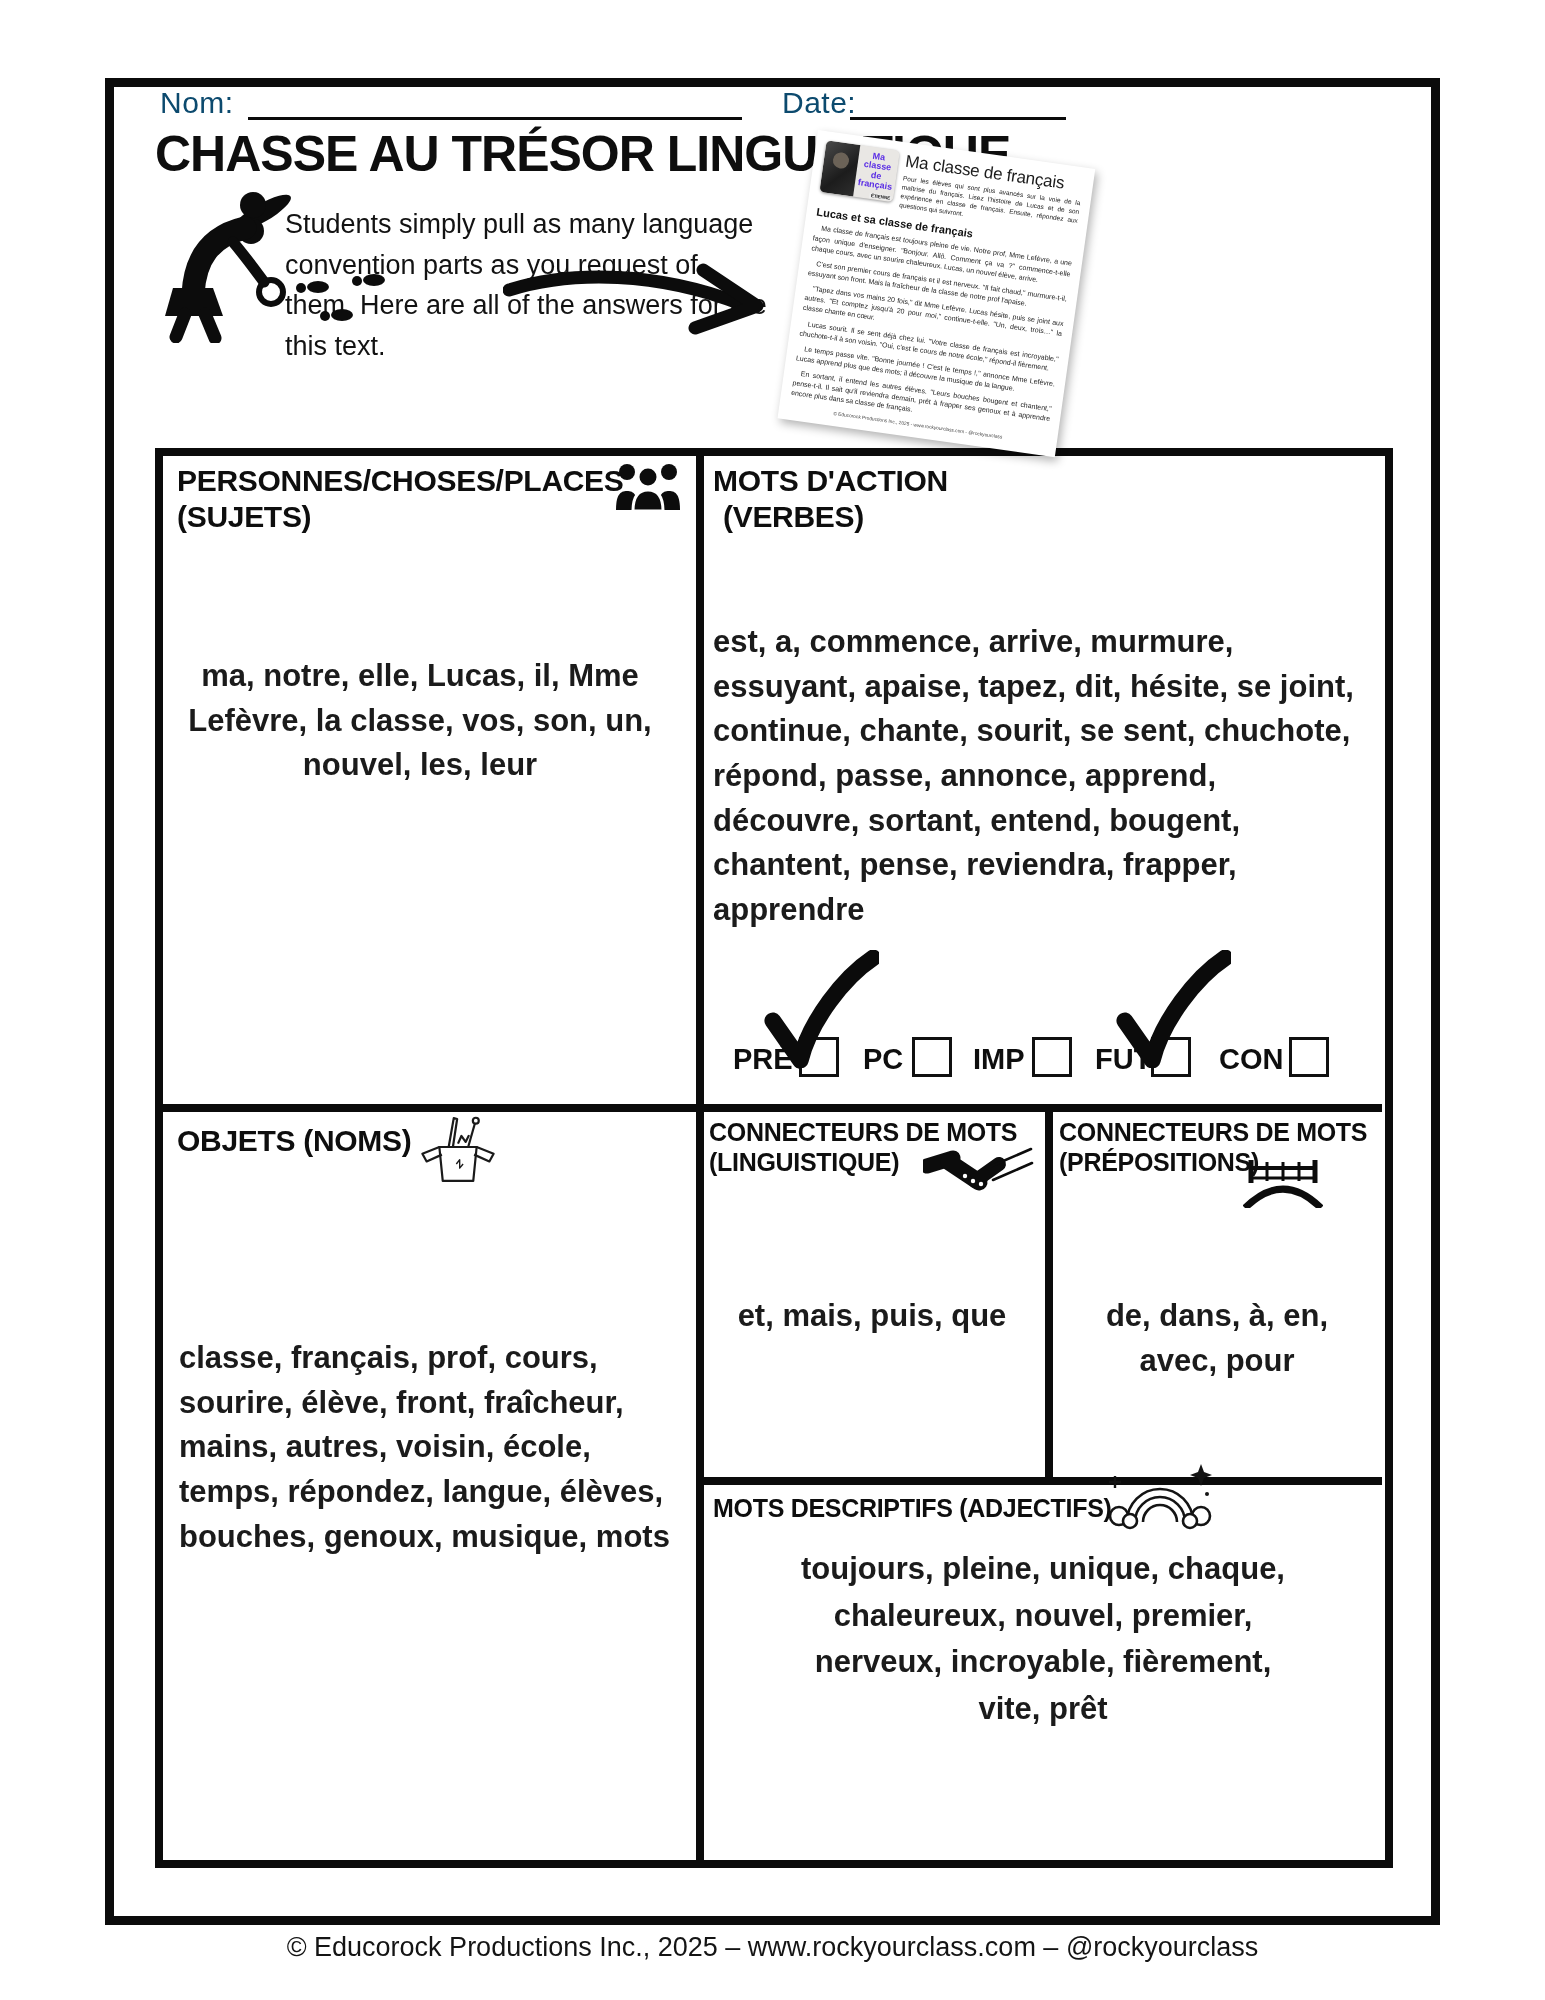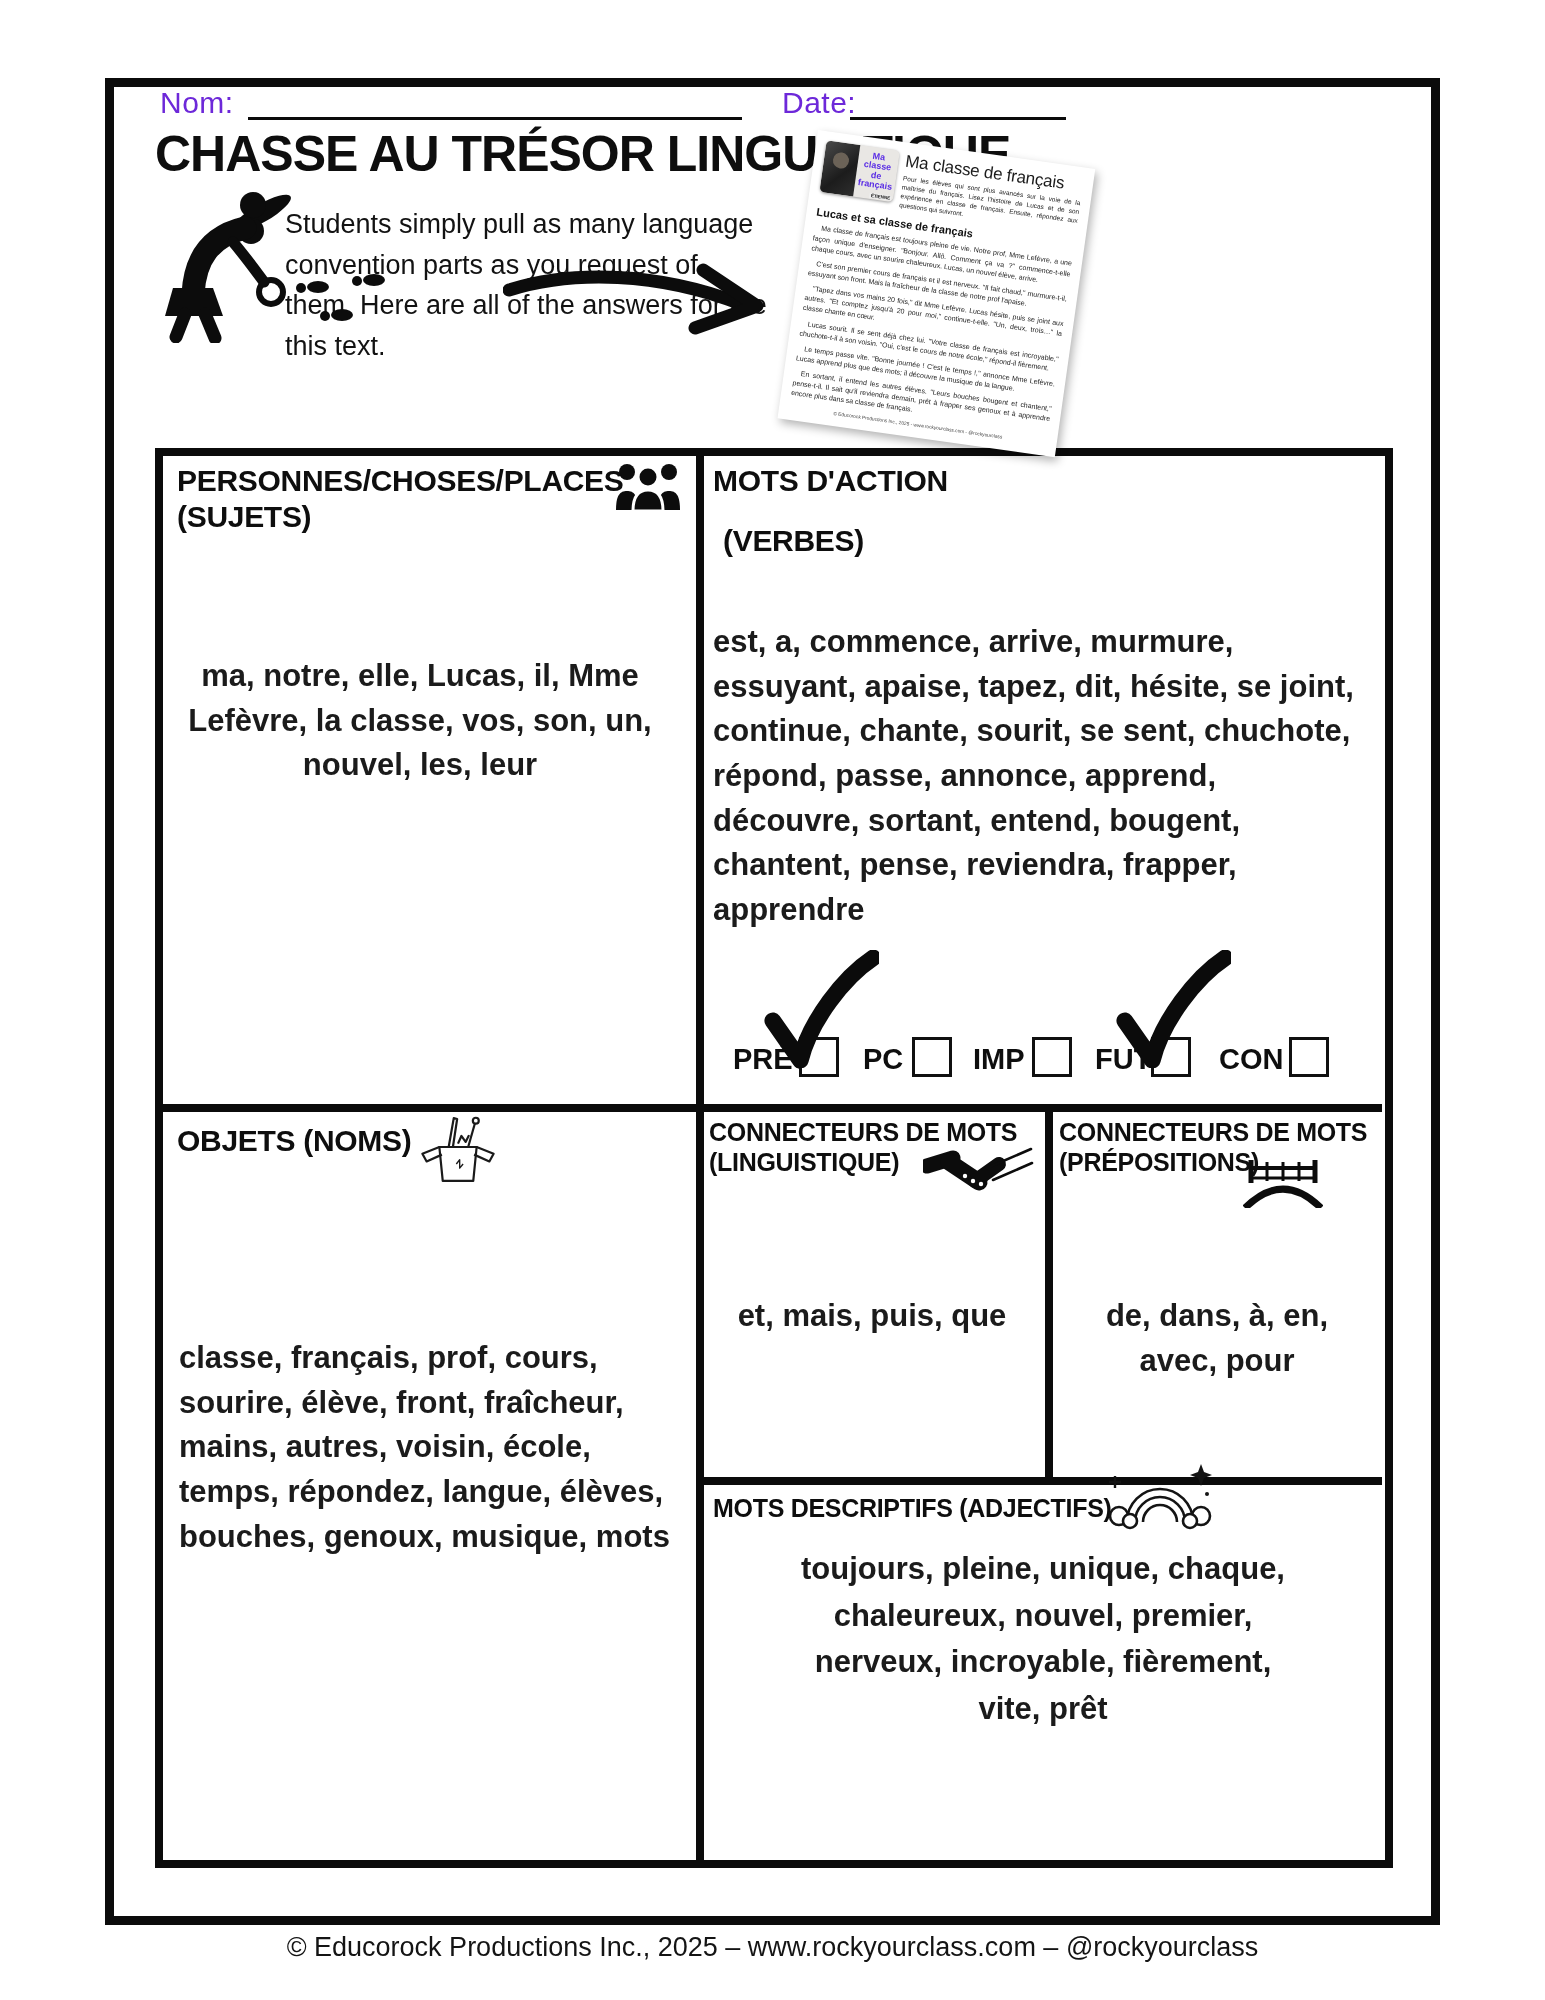--- a/index.html
+++ b/index.html
@@ -3,21 +3,21 @@
 <meta charset="utf-8">
 <style>
   * { margin:0; padding:0; box-sizing:border-box; }
   html,body { background:#ffffff; }
   body { width:1545px; height:2000px; position:relative; font-family:"Liberation Sans", sans-serif; color:#141414; }
   .abs { position:absolute; }
 
   
   .page-border { left:105px; top:78px; width:1335px; height:1847px; border:9px solid #0b0b0b; background:transparent; }
 
-  .field-label { font-size:30px; font-weight:400; color:#6d28d9; letter-spacing:.5px; }
+  .field-label { font-size:30px; font-weight:400; color:#0c4a6e; letter-spacing:.5px; }
   .field-line { border-bottom:3px solid #0b0b0b; height:3px; }
 
   .main-title { font-size:50px; font-weight:700; letter-spacing:-1px; color:#0e0e0e; white-space:nowrap; }
 
   .instructions { width:482px; font-size:27px; line-height:1.5; color:#121212; }
 
   
   .grid { left:155px; top:448px; width:1238px; height:1420px; border:8px solid #0b0b0b; background:#fff; z-index:1; }
   .vline,.hline { position:absolute; background:#0b0b0b; }
 
@@ -136,21 +136,21 @@
         <circle cx="54" cy="10" r="8"></circle>
         <path d="M43,48 C43,33 47,29 54,29 C61,29 65,33 65,48 Z"></path>
         <circle cx="33" cy="15" r="10" stroke="#fff" stroke-width="3"></circle>
         <path d="M18,49 C18,33 24,28 33,28 C42,28 48,33 48,49 Z" stroke="#fff" stroke-width="3"></path>
       </g>
     </svg>
   </div>
   <div class="abs words" style="left:16px; top:198px; width:482px;text-align:center;">ma, notre, elle, Lucas, il, Mme Lefèvre, la classe, vos, son, un, nouvel, les, leur</div>
 
   <div class="abs hdr hdr-30" style="left:550px; top:8px;">MOTS D'ACTION</div>
-  <div class="abs hdr hdr-30" style="left:560px; top:44px;margin-top:24px;">(VERBES)</div>
+  <div class="abs hdr hdr-30" style="left:560px; top:44px;">(VERBES)</div>
   <div class="abs words" style="left:550px; top:164px; width:652px;">est, a, commence, arrive, murmure, essuyant, apaise, tapez, dit, hésite, se joint, continue, chante, sourit, se sent, chuchote, répond, passe, annonce, apprend, découvre, sortant, entend, bougent, chantent, pense, reviendra, frapper, apprendre</div>
 
   <div class="tense-label" style="left:570px; top:587px;">PRÉS</div>
   <div class="tense-box" style="left:636px; top:581px;"></div>
   <div class="tense-label" style="left:700px; top:587px;">PC</div>
   <div class="tense-box" style="left:749px; top:581px;"></div>
   <div class="tense-label" style="left:810px; top:587px;">IMP</div>
   <div class="tense-box" style="left:869px; top:581px;"></div>
   <div class="tense-label" style="left:932px; top:587px;">FUT</div>
   <div class="tense-box" style="left:988px; top:581px;"></div>

